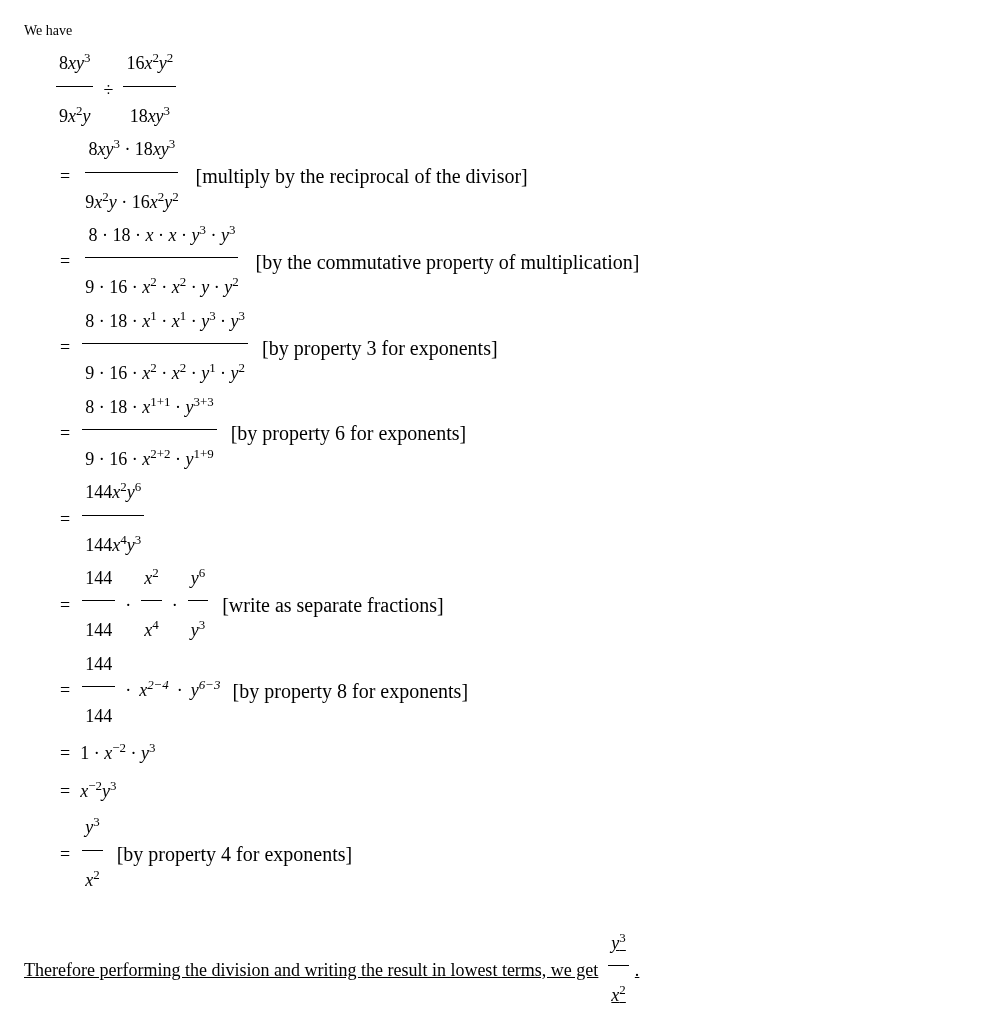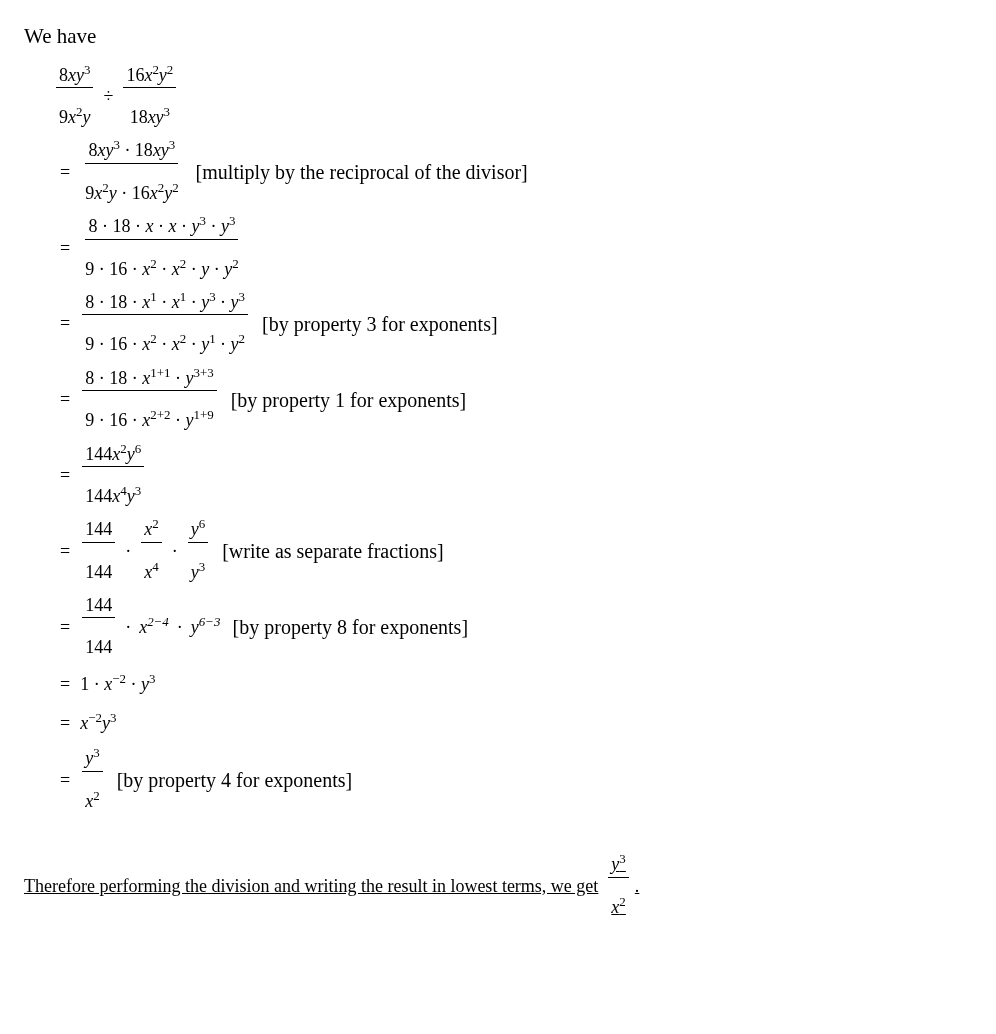--- a/index.html
+++ b/index.html
@@ -17,21 +17,21 @@
       width: 996px;
       min-height: 1034px;
     }
 
     .math-content {
       line-height: 1.6;
     }
 
     .intro-text {
       margin-bottom: 10px;
-      font-size: 21px;
+      font-size: 14px;
     }
 
     .math-block {
       margin-left: 30px;
     }
 
     .math-line {
       display: flex;
       align-items: center;
       margin: 10px 0;
@@ -42,21 +42,21 @@
     .frac {
       display: inline-flex;
       flex-direction: column;
       align-items: center;
       vertical-align: middle;
       margin: 0 2px;
     }
 
     .frac .num {
       border-bottom: 1.5px solid #000;
-      padding: 0 3px 0 3px;
+      padding: 0 3px 10px 3px;
       text-align: center;
       line-height: 1.3;
     }
 
     .frac .den {
       padding: 1px 3px 0 3px;
       text-align: center;
       line-height: 1.3;
       margin-top: 17px;
     }
@@ -128,38 +128,39 @@
       </span>
       <span class="comment">[multiply by the reciprocal of the divisor]</span>
     </div>
 
     <div class="math-line">
       <span class="equals">=</span>
       <span class="frac">
         <span class="num">8 · 18 · <span class="math-italic">x</span> · <span class="math-italic">x</span> · <span class="math-italic">y</span><sup>3</sup> · <span class="math-italic">y</span><sup>3</sup></span>
         <span class="den">9 · 16 · <span class="math-italic">x</span><sup>2</sup> · <span class="math-italic">x</span><sup>2</sup> · <span class="math-italic">y</span> · <span class="math-italic">y</span><sup>2</sup></span>
       </span>
+      <span class="comment">[by the commutative property of multiplication]</span>
     </div>
 
     <div class="math-line">
       <span class="equals">=</span>
       <span class="frac">
         <span class="num">8 · 18 · <span class="math-italic">x</span><sup>1</sup> · <span class="math-italic">x</span><sup>1</sup> · <span class="math-italic">y</span><sup>3</sup> · <span class="math-italic">y</span><sup>3</sup></span>
         <span class="den">9 · 16 · <span class="math-italic">x</span><sup>2</sup> · <span class="math-italic">x</span><sup>2</sup> · <span class="math-italic">y</span><sup>1</sup> · <span class="math-italic">y</span><sup>2</sup></span>
       </span>
       <span class="comment">[by property 3 for exponents]</span>
     </div>
 
     <div class="math-line">
       <span class="equals">=</span>
       <span class="frac">
         <span class="num">8 · 18 · <span class="math-italic">x</span><sup>1+1</sup> · <span class="math-italic">y</span><sup>3+3</sup></span>
         <span class="den">9 · 16 · <span class="math-italic">x</span><sup>2+2</sup> · <span class="math-italic">y</span><sup>1+9</sup></span>
       </span>
-      <span class="comment">[by property 1 for exponents]</span>
+      <span class="comment">[by property 6 for exponents]</span>
     </div>
 
     <div class="math-line">
       <span class="equals">=</span>
       <span class="frac">
         <span class="num">144<span class="math-italic">x</span><sup>2</sup><span class="math-italic">y</span><sup>6</sup></span>
         <span class="den">144<span class="math-italic">x</span><sup>4</sup><span class="math-italic">y</span><sup>3</sup></span>
       </span>
     </div>
 

